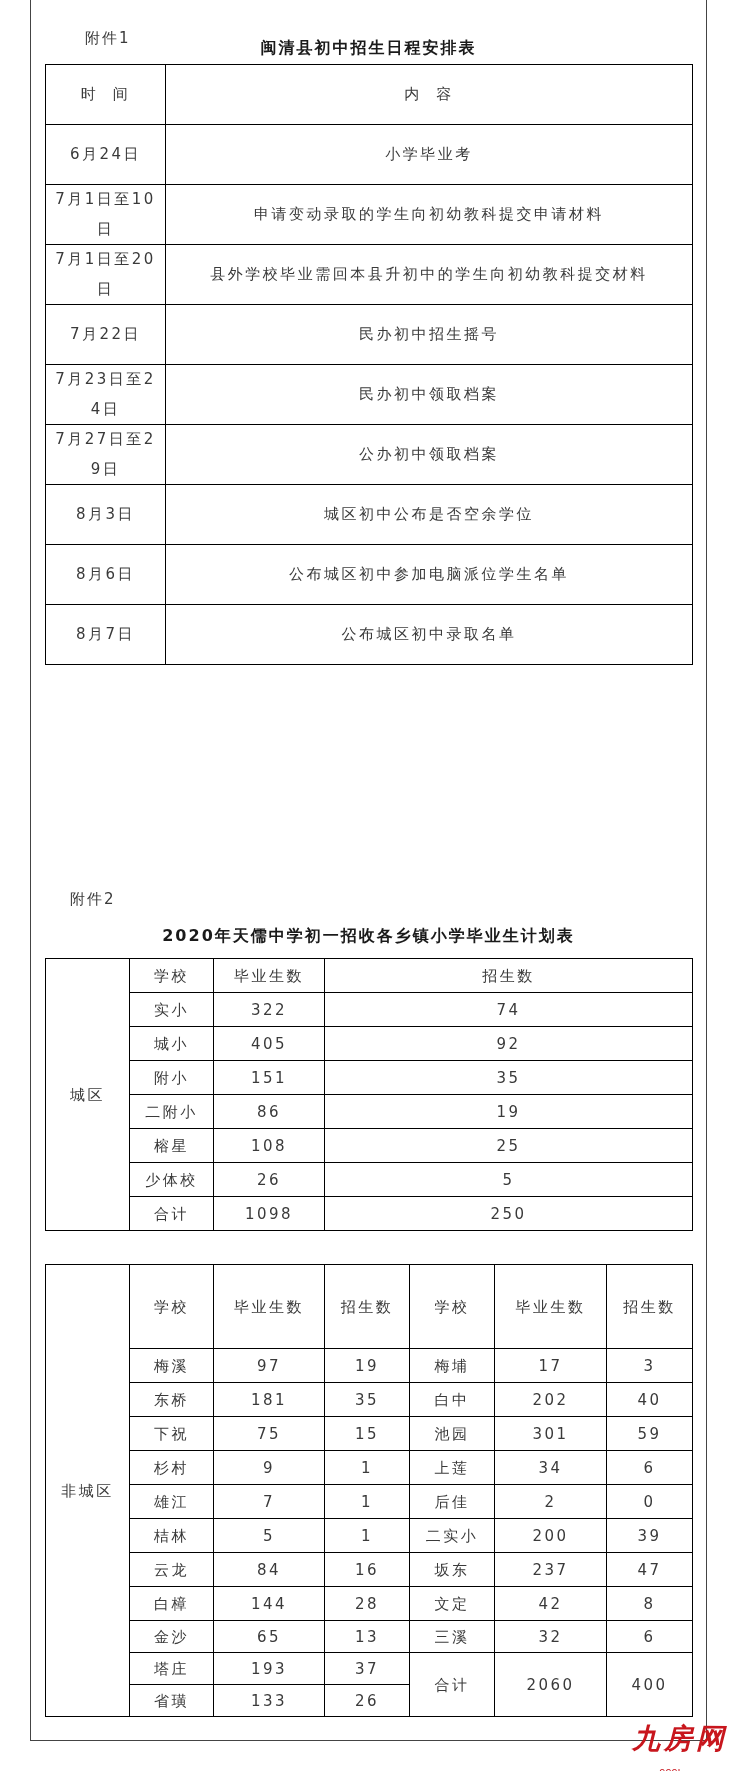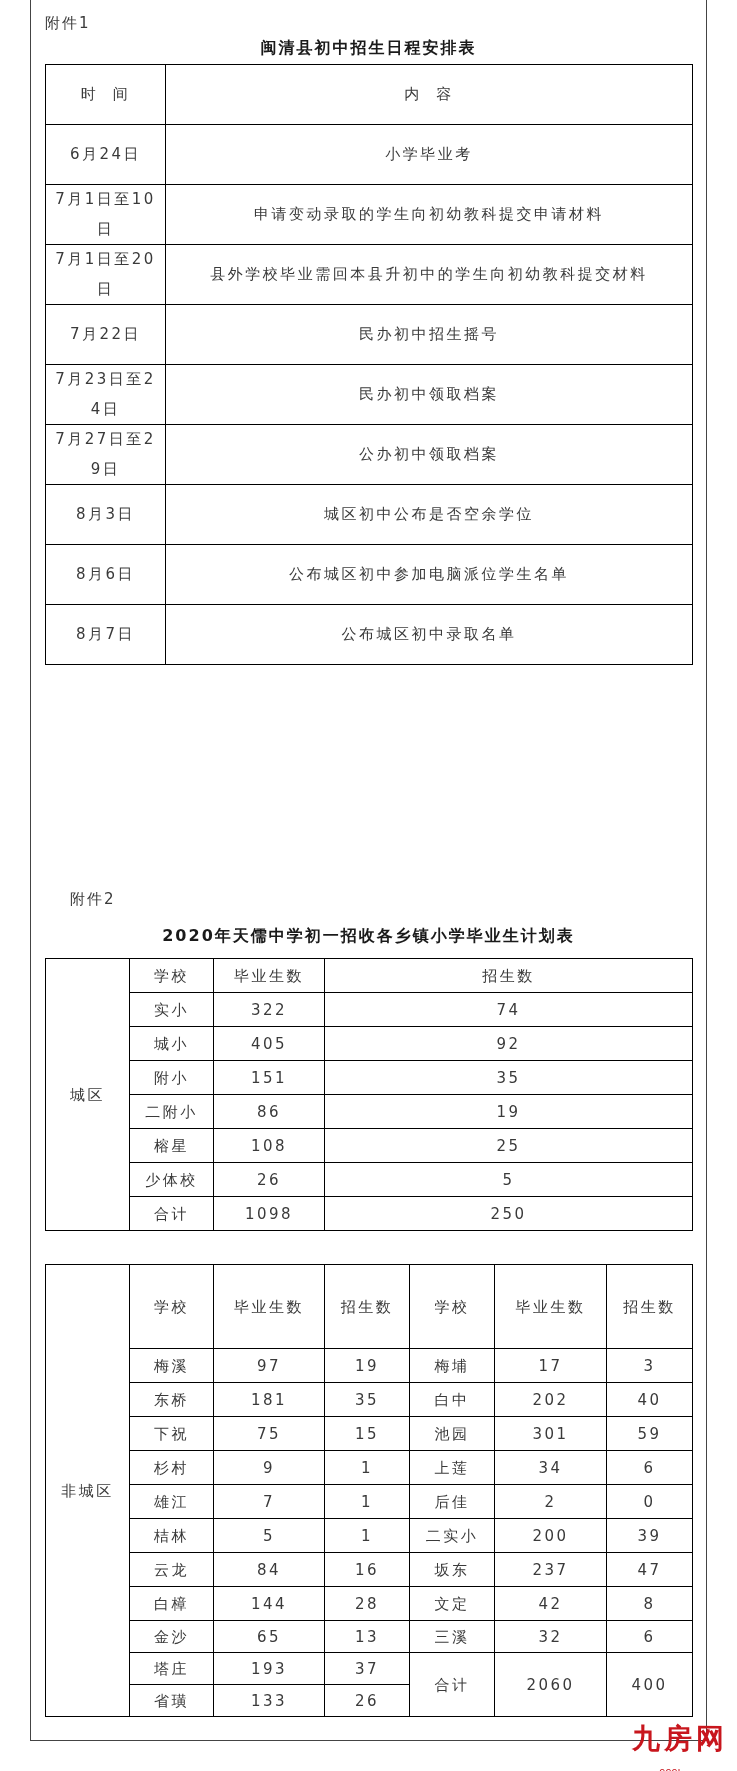--- a/index.html
+++ b/index.html
@@ -31,33 +31,33 @@
     font-size: 15px; letter-spacing: 2.5px; color: #3a3a3a; font-weight: normal;
     line-height: 20px; white-space: pre; overflow: visible;
   }
   table.sched td { line-height: 29.5px; }
   tr.h60 { height: 60px; }
   tr.h34 { height: 34px; }
   tr.h32 { height: 32px; margin-top: 10px; }
   tr.h84 { height: 84px; }
   .wm-logo {
     position: absolute; left: 632px; top: 1722px; font-size: 28px; line-height: 34px;
-    font-weight: bold; letter-spacing: 4px; color: #c8161d; white-space: nowrap;
+    font-weight: bold; letter-spacing: 4px; color: #c8161d; white-space: nowrap; font-style: italic;
   }
   .wm-url {
     position: absolute; left: 633px; top: 1755px; font-size: 11px; line-height: 14px;
     font-family: "Liberation Sans", sans-serif; color: #c8161d; white-space: nowrap; margin-top: 11px;
   }
 </style>
 </head>
 <body>
 
 <div class="frame"></div>
 
-<div class="label" style="top:13px;">附件1</div>
+<div class="label" style="top:28px;margin-left:40px;">附件1</div>
 <div class="title" style="top:38px;">闽清县初中招生日程安排表</div>
 
 <table class="grid sched" style="top:64px;">
   <colgroup>
       <col style="width:120px">
       <col style="width:527px">
     </colgroup>
   <tbody>
       <tr class="h60">
     <td>时  间</td>

